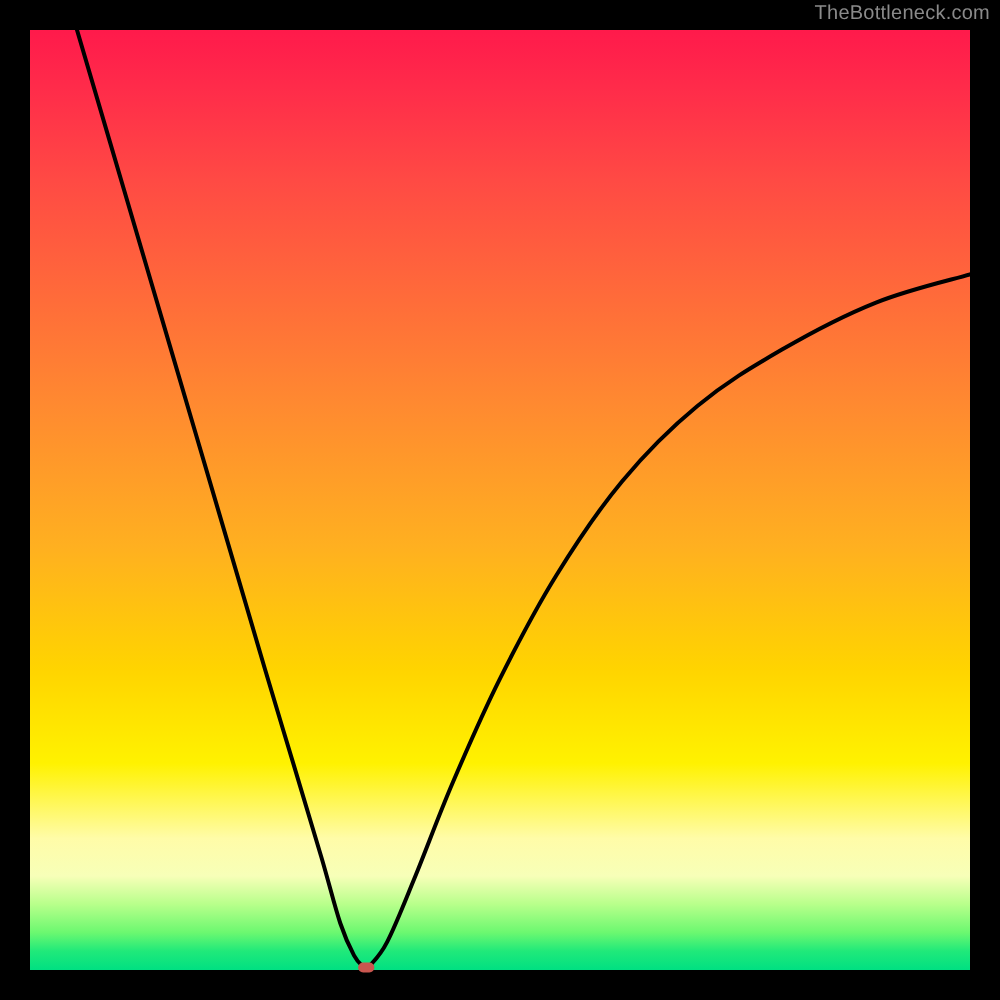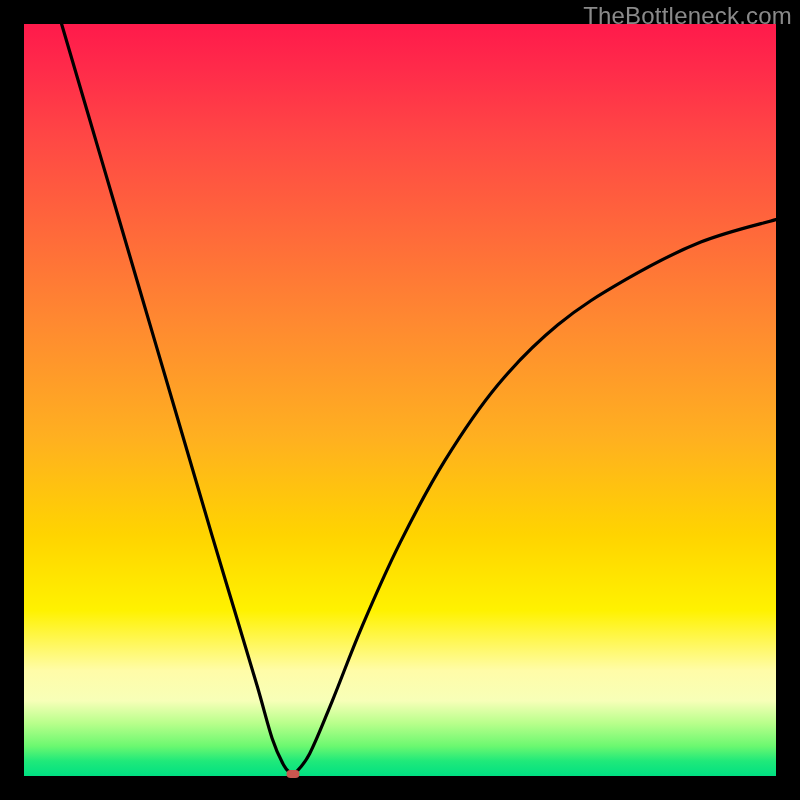--- a/index.html
+++ b/index.html
@@ -40,21 +40,21 @@
       #6cf870 96%,
       #20e97a 98%,
       #00e082 100%
     );
   }
   .watermark {
     position: absolute;
     top: 2px;
     right: 8px;
     color: #8a8a8a;
-    font-size: 24px;
+    font-size: 16px;
     font-weight: 500;
     letter-spacing: 0.2px;
     user-select: none;
   }
   svg.curve {
     position: absolute;
     left: 0;
     top: 0;
     width: 752px;
     height: 752px;

